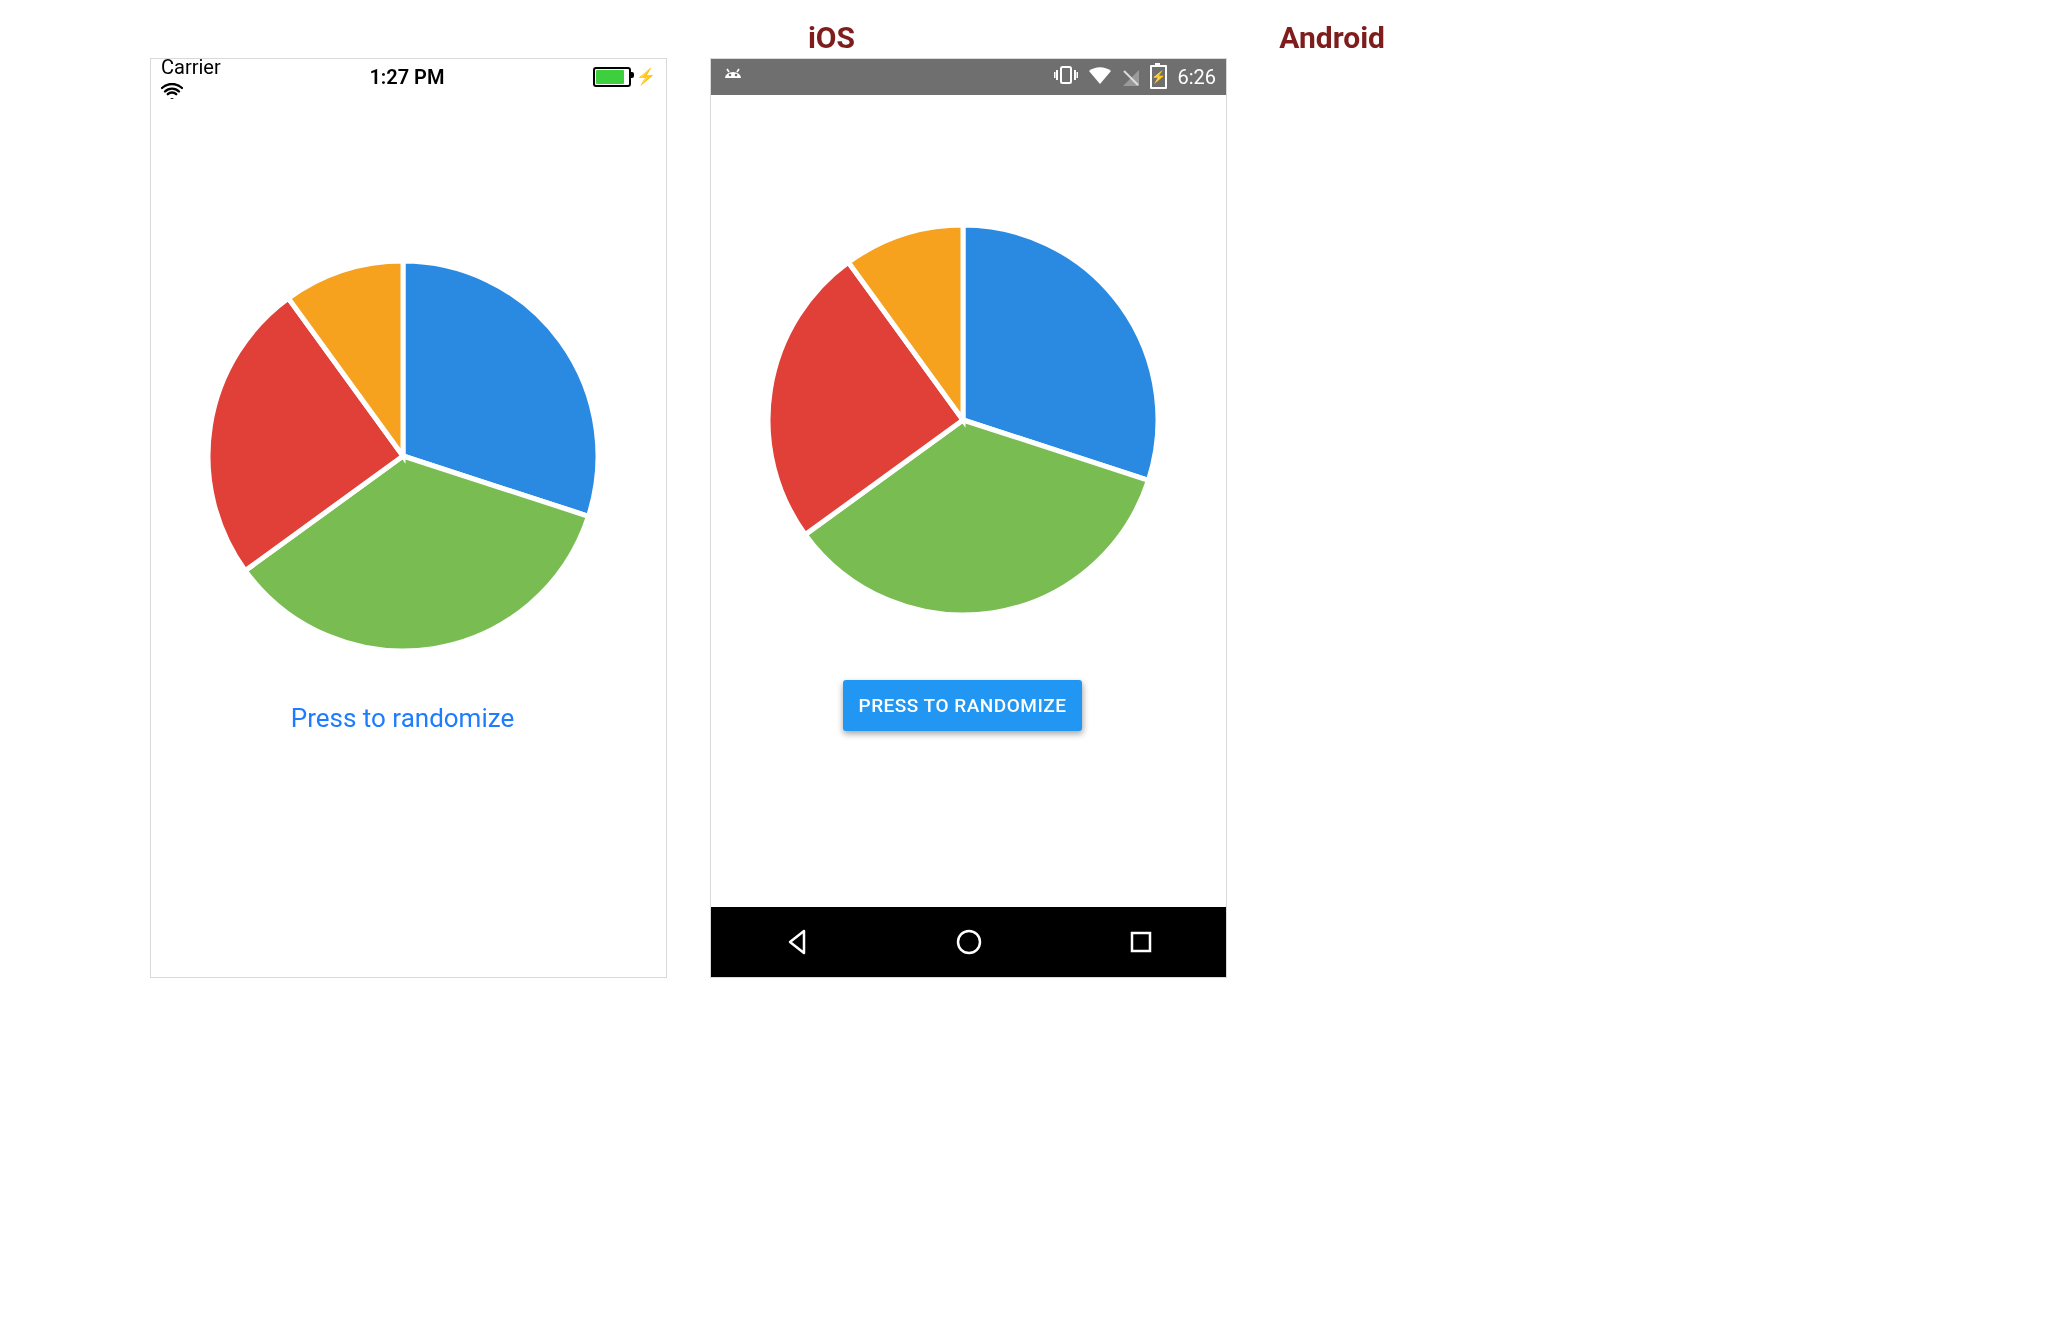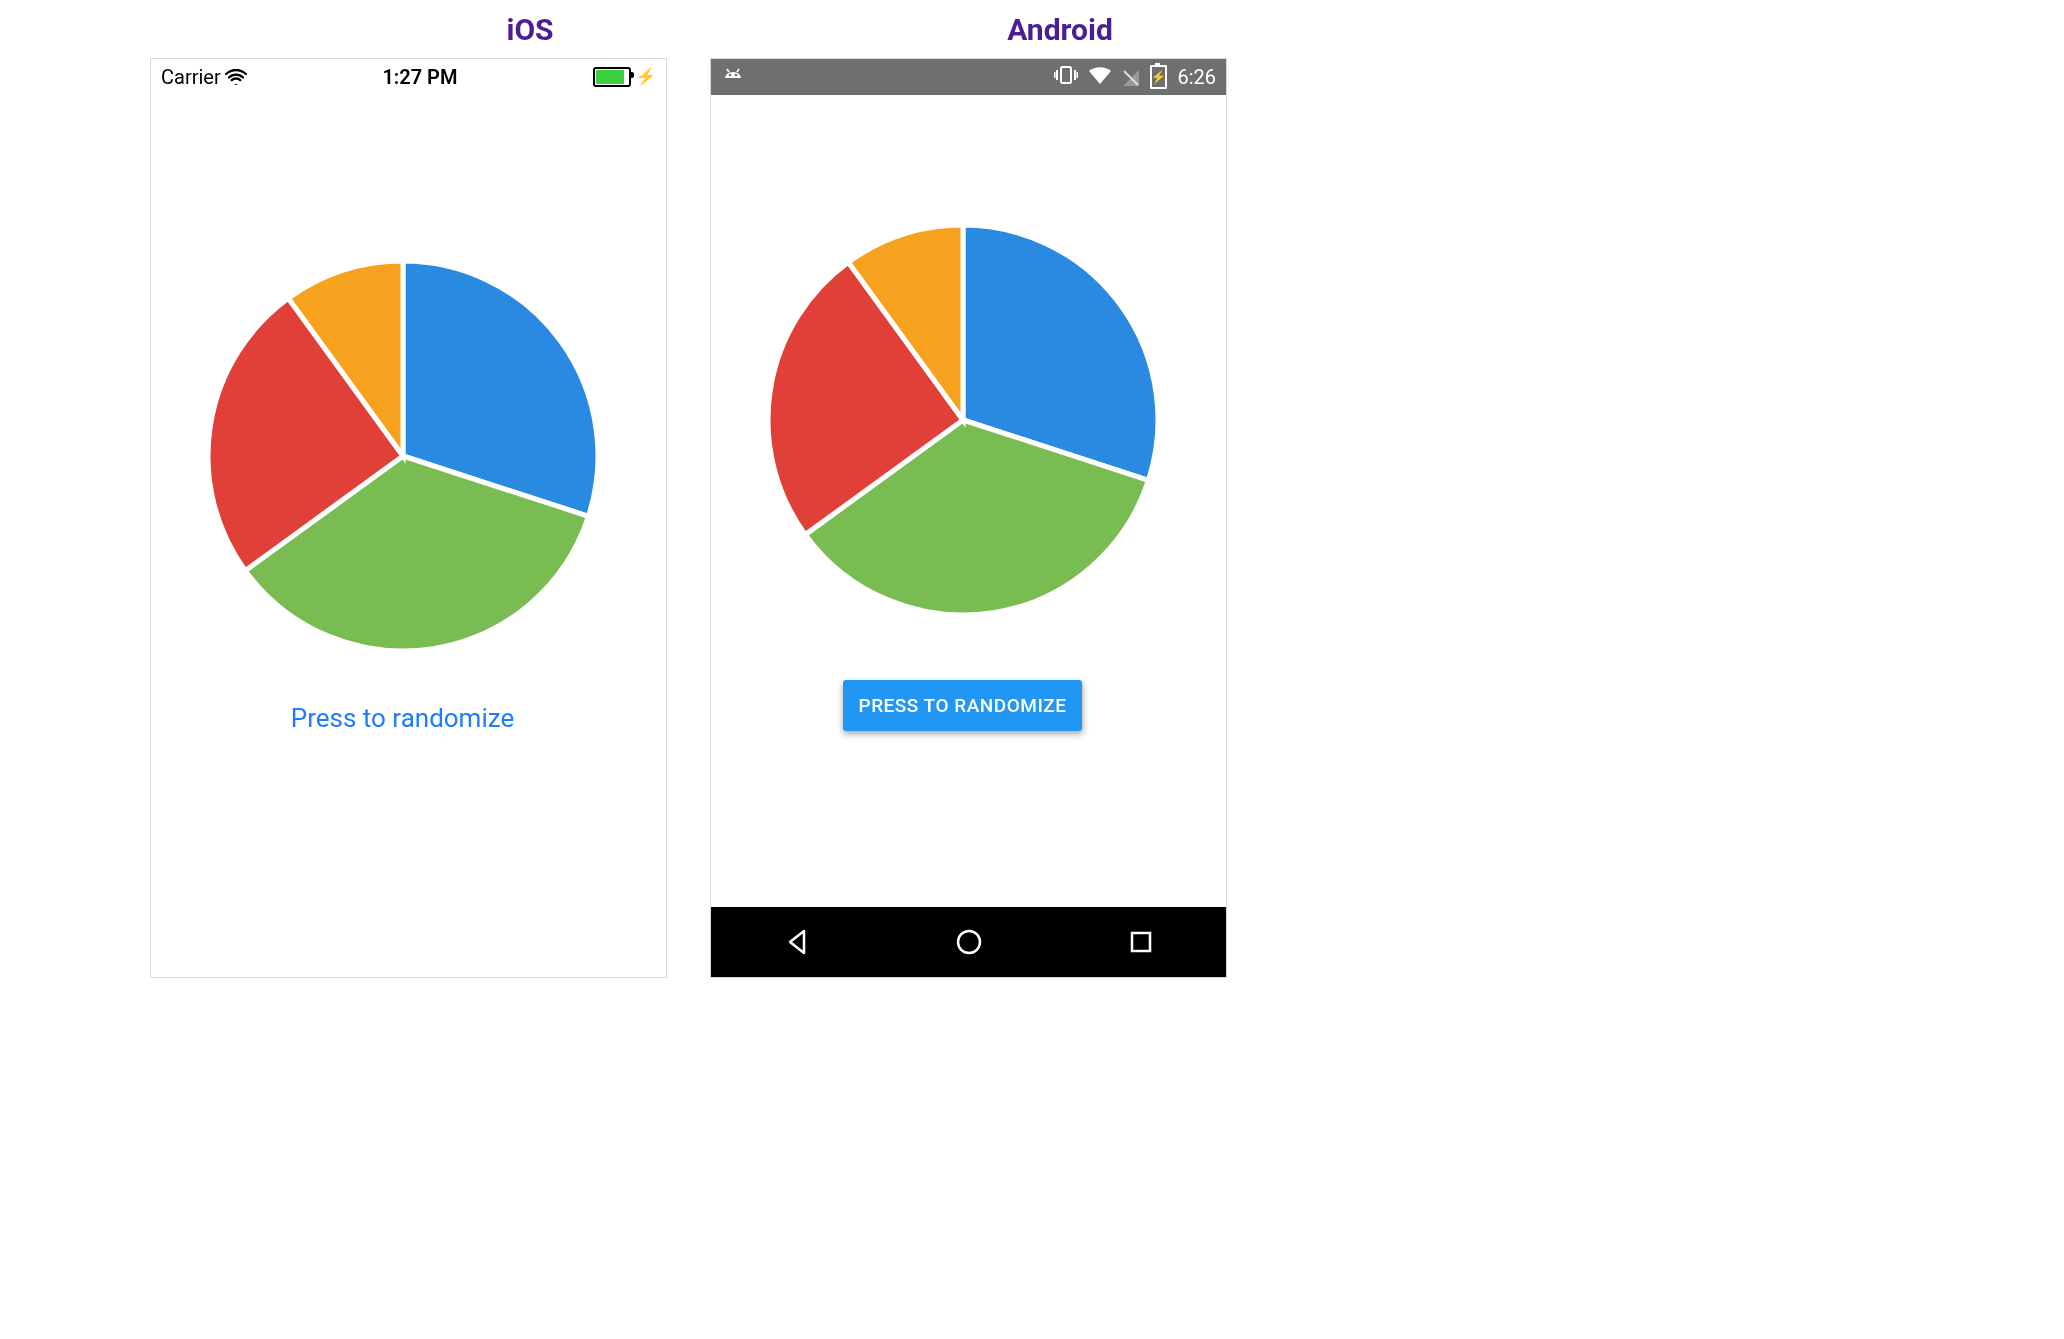--- a/index.html
+++ b/index.html
@@ -11,26 +11,26 @@
     height:1339px;
     overflow:hidden;
   }
   .stage{
     position:relative;
     width:2064px;
     height:1339px;
   }
   .heading{
     position:absolute;
-    top:12px;
+    top:20px;
     width:650px;
-    text-align:center;
+    text-align:right;
     font-weight:700;
     font-size:30px;
-    color:#4c1d95;
+    color:#7f1d1d;
   }
   .heading.ios{ left:205px; }
   .heading.android{ left:735px; }
 
   .phone{
     position:absolute;
     top:58px;
     width:517px;
     height:920px;
     background:#ffffff;
@@ -48,21 +48,21 @@
   
   .ios-status{
     height:32px;
     display:flex;
     align-items:center;
     padding:4px 10px 0 10px;
     font-size:20px;
     color:#000;
     box-sizing:border-box;
   }
-  .ios-status .left{display:flex;align-items:center;gap:4px;}
+  .ios-status .left{display:flex;align-items:flex-start;gap:4px;flex-direction:column;}
   .ios-status .center{flex:1;text-align:center;font-weight:600;}
   .ios-status .right{display:flex;align-items:center;gap:2px;}
   .wifi-icon svg{display:block;}
   .ios-battery{
     width:34px;height:16px;border:2px solid #000;border-radius:3px;position:relative;margin-right:3px;
   }
   .ios-battery::after{
     content:"";position:absolute;right:-5px;top:3px;width:3px;height:6px;background:#000;border-radius:0 2px 2px 0;
   }
   .ios-battery .fill{position:absolute;left:1px;top:1px;bottom:1px;width:28px;background:#3ecf3e;border-radius:1px;}

